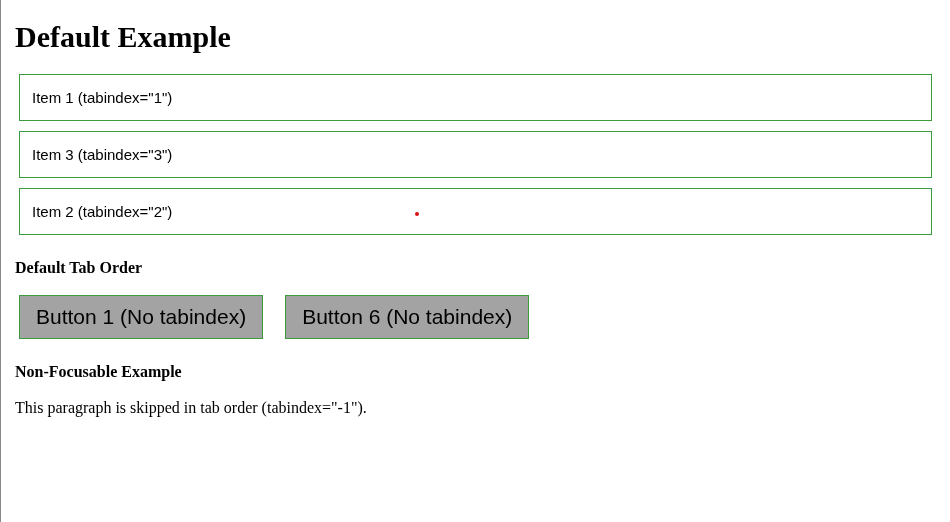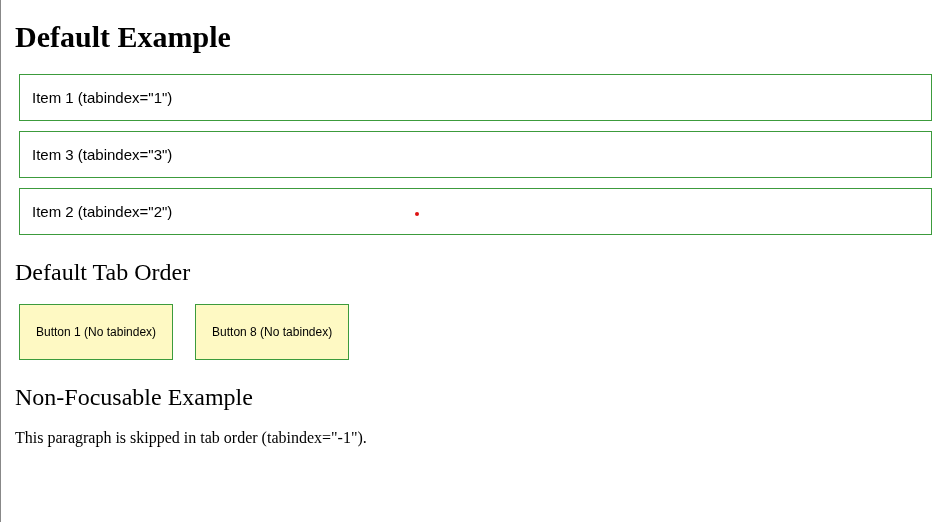--- a/index.html
+++ b/index.html
@@ -12,43 +12,43 @@
       background: #fff;
       border-left: 1px solid #888;
       min-height: 522px;
     }
     h1 {
       font-size: 30px;
       font-weight: bold;
       margin: 8px 0 20px 0;
     }
     h2 {
-      font-size: 24px;
-      font-weight: normal;
+      font-size: 16px;
+      font-weight: bold;
       margin: 24px 0 18px 0;
     }
     .item-box {
       border: 1px solid #3c9b3c;
       padding: 14px 12px;
       margin: 0 4px 10px 4px;
       font-family: Arial, Helvetica, sans-serif;
       font-size: 15px;
       position: relative;
     }
     .button-row {
       display: flex;
       gap: 22px;
       margin: 0 4px;
     }
     .btn {
       border: 1px solid #3c9b3c;
-      background: #fef9c3;
-      padding: 20px 16px;
+      background: #a3a3a3;
+      padding: 9px 16px;
       font-family: Arial, Helvetica, sans-serif;
-      font-size: 12px;
+      font-size: 21px;
       cursor: pointer;
     }
     .paragraph {
       margin: 14px 0;
       font-size: 16px;
     }
     .red-dot {
       position: absolute;
       left: 395px;
       top: 23px;
@@ -73,18 +73,18 @@
 
 <div class="item-box" tabindex="2">
   <span>Item 2 (tabindex="2")</span>
   <span class="red-dot"></span>
 </div>
 
 <h2>Default Tab Order</h2>
 
 <div class="button-row">
   <button class="btn">Button 1 (No tabindex)</button>
-  <button class="btn">Button 8 (No tabindex)</button>
+  <button class="btn">Button 6 (No tabindex)</button>
 </div>
 
 <h2>Non-Focusable Example</h2>
 
 <p class="paragraph" tabindex="-1">This paragraph is skipped in tab order (tabindex="-1").</p>
 
 </body></html>

